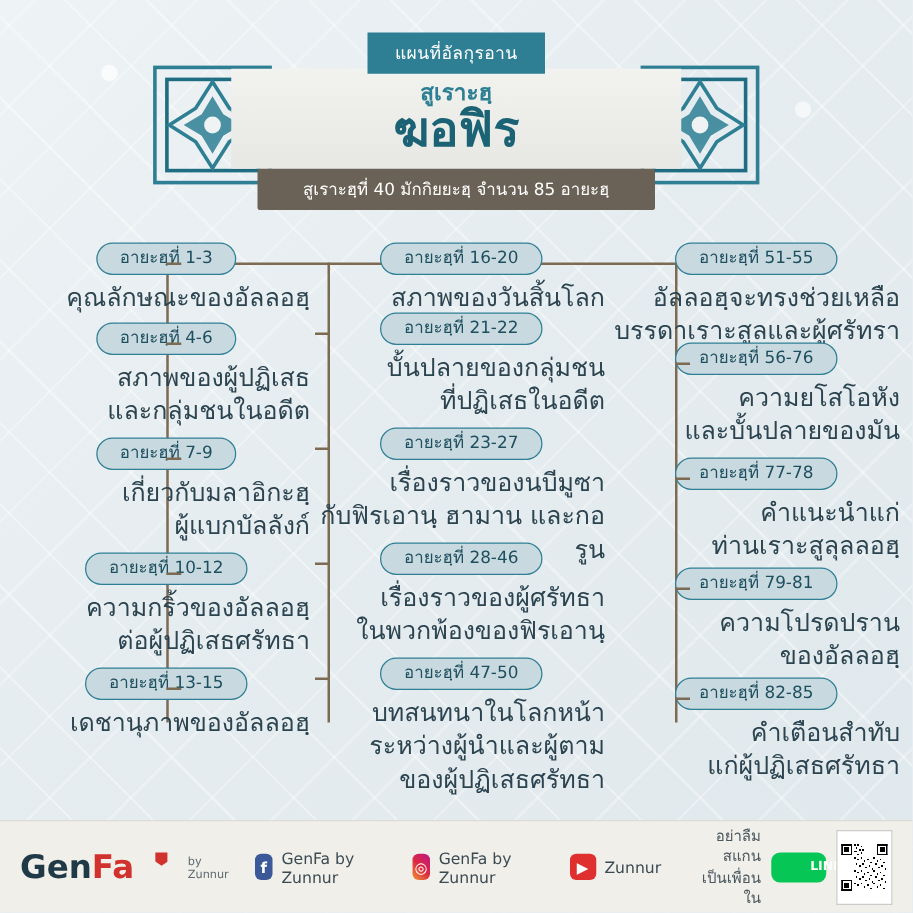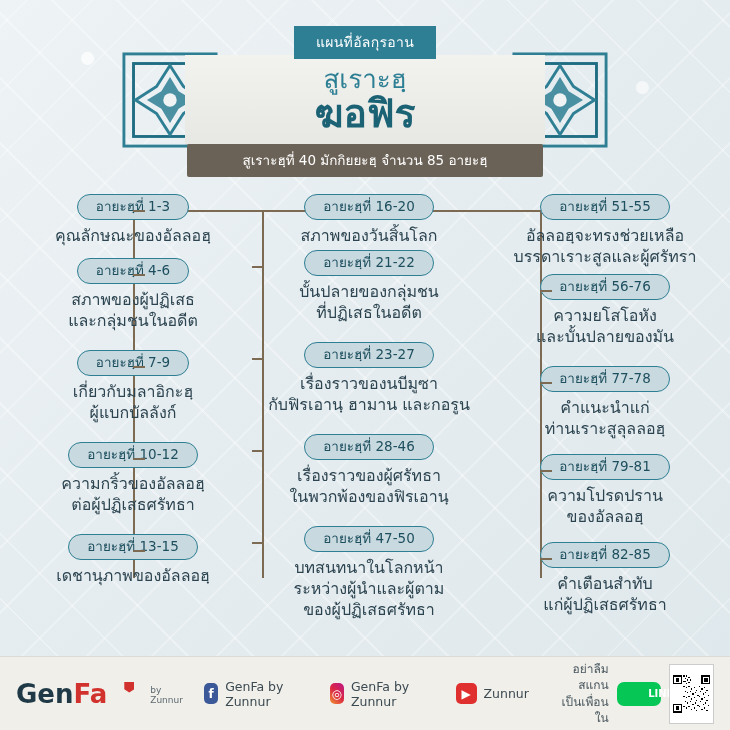--- a/index.html
+++ b/index.html
@@ -50,33 +50,34 @@
     margin: -4px auto 0;
     width: 360px;
     background: linear-gradient(180deg, #f2f2ef 0%, #e7e7e3 100%);
     padding: 10px 0 8px;
     position: relative;
     z-index: 3;
     box-shadow: 0 1px 0 rgba(0,0,0,.05);
   }
   .title-main {
     color: #2d7f94;
-    font-size: 26px;
+    font-size: 18px;
     line-height: 1.15;
+    font-weight: bold;
   }
   .title-sub {
     color: #1b6275;
     font-size: 39px;
     font-weight: bold;
     line-height: 1.1;
     margin-top: -2px;
   }
   .subtitle-bar {
     margin: 0 auto;
-    width: 356px;
+    width: 318px;
     background: #6b6257;
     color: #fff;
     font-size: 13.5px;
     padding: 5px 0 6px;
     border-radius: 2px;
     position: relative;
     z-index: 3;
   }
   .ornament {
     position: absolute;
@@ -106,22 +107,23 @@
     border: 1.6px solid #2e7f94;
     border-radius: 16px;
     color: #1d4f5e;
     font-size: 13.5px;
     padding: 3px 18px 4px;
     line-height: 1.25;
   }
   .desc {
     margin-top: 5px;
     color: #2c4450;
-    font-size: 16px;
+    font-size: 20px;
     line-height: 1.32;
+    text-align: right;
   }
 
   
   .footer {
     position: absolute;
     left: 0; bottom: 0;
     width: 730px; height: 74px;
     background: #f0efea;
     border-top: 1px solid #dddbd3;
     display: flex;

